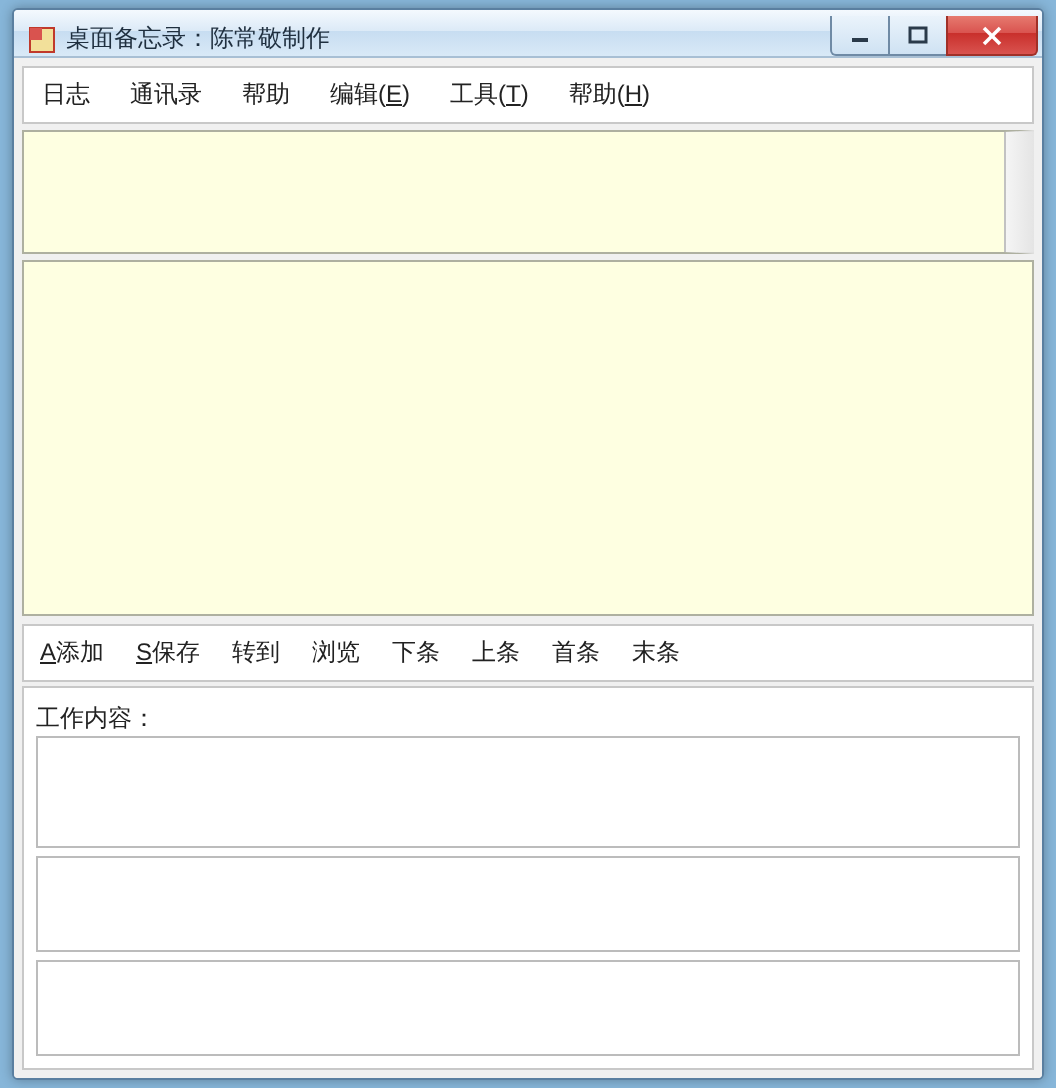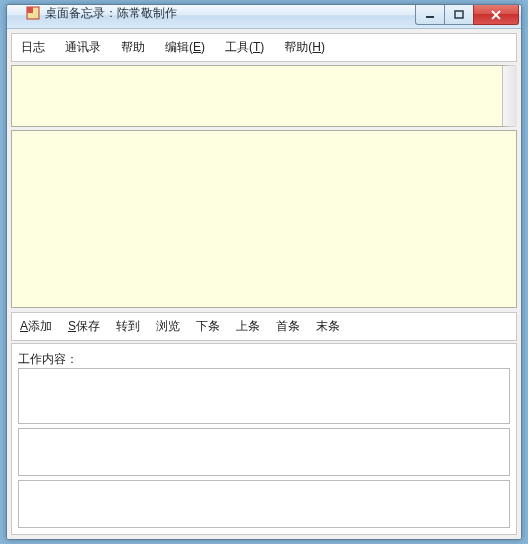--- a/index.html
+++ b/index.html
@@ -21,22 +21,22 @@
     border-radius: 3px;
     overflow: hidden;
     display: flex;
     flex-direction: column;
     box-shadow: 0 0 6px rgba(0,0,0,0.3);
   }
   .titlebar {
     height: 28px;
     background: linear-gradient(to bottom, #f4f9fe 0%, #dceaf7 45%, #c7ddf1 46%, #d9e9f7 100%);
     display: flex;
-    align-items: flex-start;
-    padding: 0 0 0 18px;
+    align-items: flex-end;
+    padding: 0 0 0 6px;
     border-bottom: 1px solid #a8bfd4;
   }
   .titlebar .app-icon {
     width: 16px; height: 16px;
     margin-right: 4px;
     display:flex; align-items:center; justify-content:center;
   }
   .titlebar .title-text { color: #1f2f3f; }
   .titlebar .spacer { flex: 1; }
   .winbtns { display: flex; height: 20px; margin-right:2px;}

